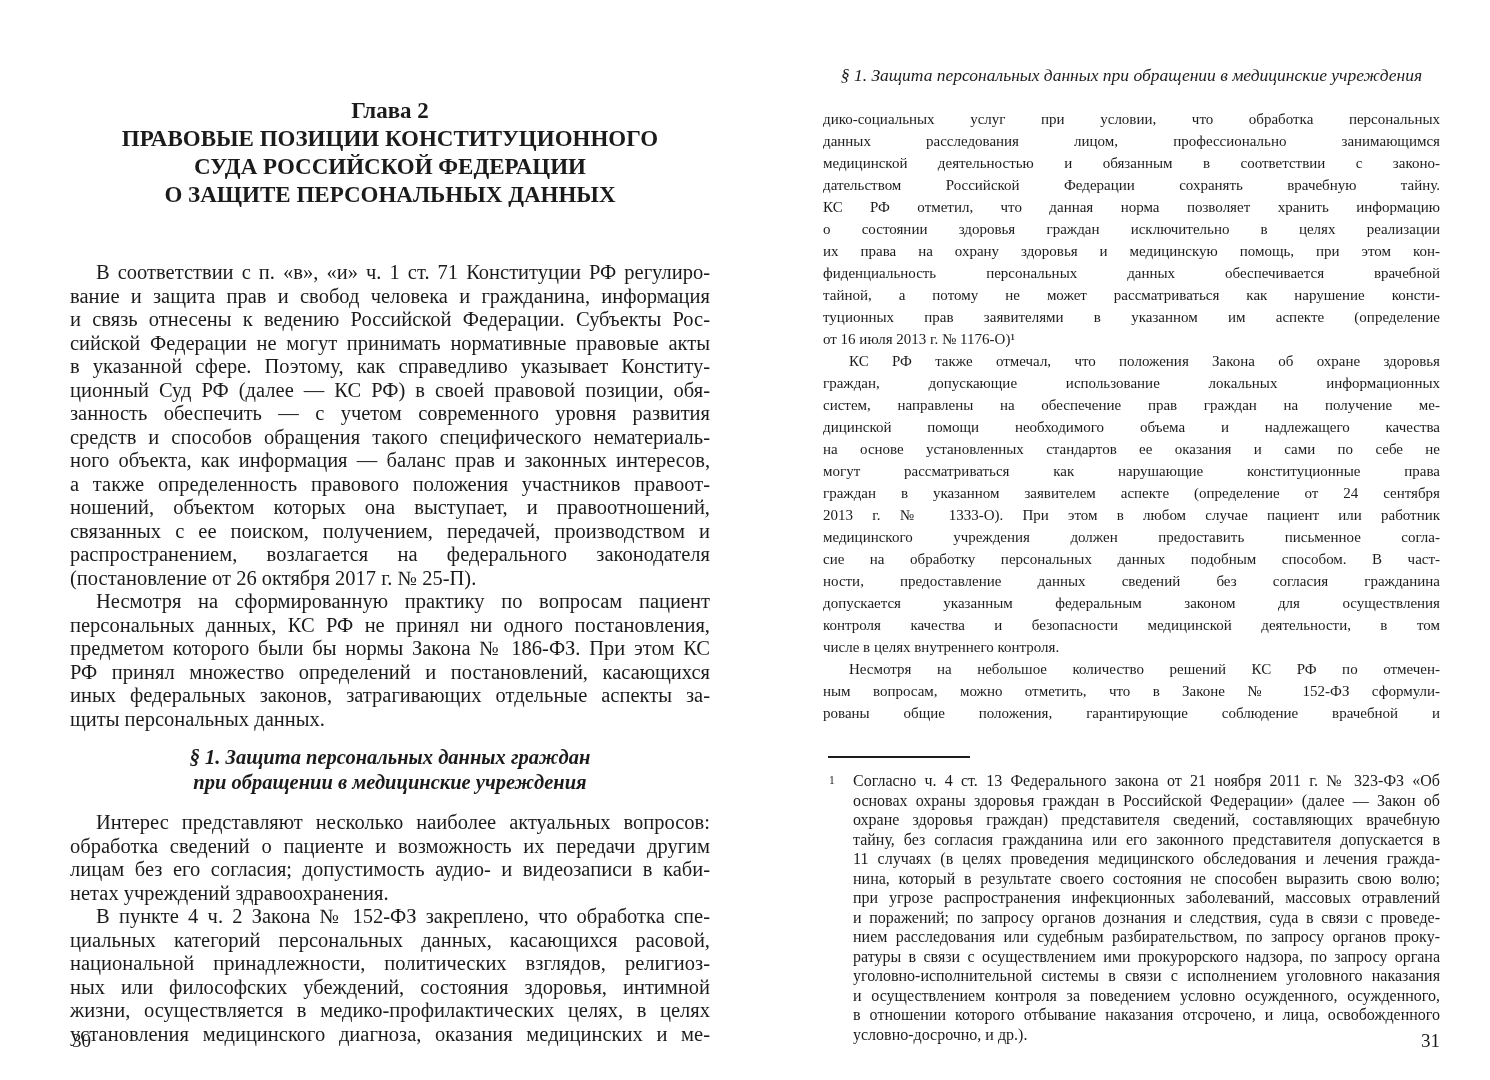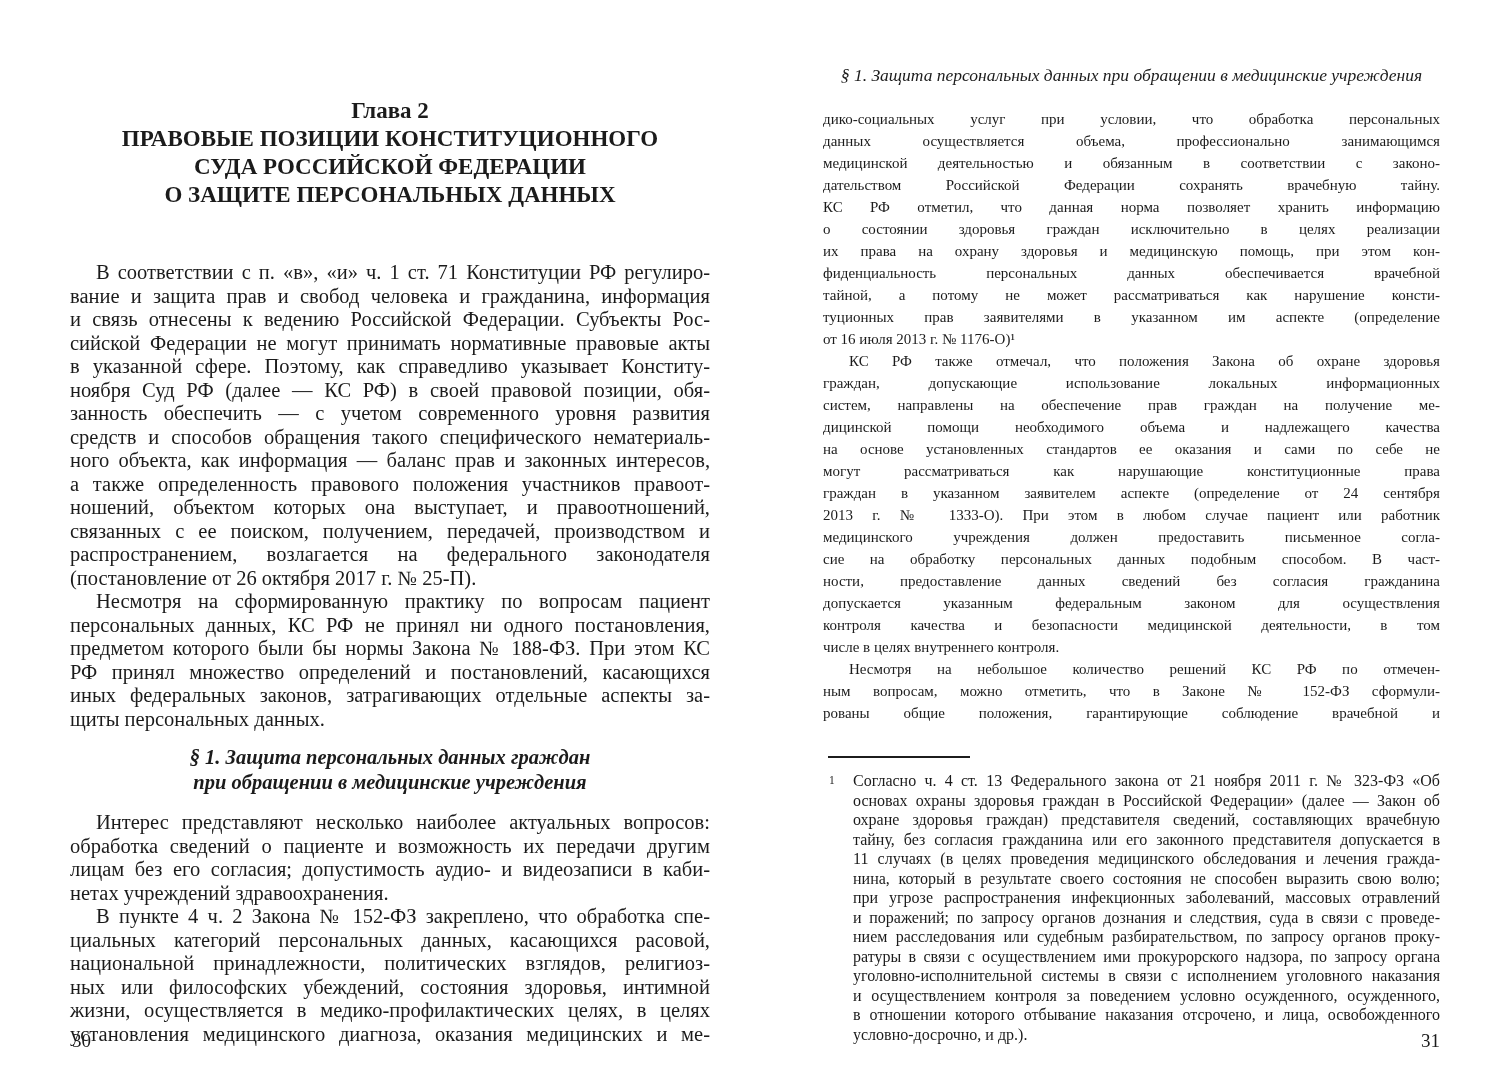--- a/index.html
+++ b/index.html
@@ -47,34 +47,34 @@
         <div class="tl">ПРАВОВЫЕ ПОЗИЦИИ КОНСТИТУЦИОННОГО</div>
         <div class="tl">СУДА РОССИЙСКОЙ ФЕДЕРАЦИИ</div>
         <div class="tl">О ЗАЩИТЕ ПЕРСОНАЛЬНЫХ ДАННЫХ</div>
       </div>
     <div class="para">
         <div class="tl ind">В соответствии с п. «в», «и» ч. 1 ст. 71 Конституции РФ регулиро-</div>
         <div class="tl">вание и защита прав и свобод человека и гражданина, информация</div>
         <div class="tl">и связь отнесены к ведению Российской Федерации. Субъекты Рос-</div>
         <div class="tl">сийской Федерации не могут принимать нормативные правовые акты</div>
         <div class="tl">в указанной сфере. Поэтому, как справедливо указывает Конститу-</div>
-        <div class="tl">ноября Суд РФ (далее — КС РФ) в своей правовой позиции, обя-</div>
+        <div class="tl">ционный Суд РФ (далее — КС РФ) в своей правовой позиции, обя-</div>
         <div class="tl">занность обеспечить — с учетом современного уровня развития</div>
         <div class="tl">средств и способов обращения такого специфического нематериаль-</div>
         <div class="tl">ного объекта, как информация — баланс прав и законных интересов,</div>
         <div class="tl">а также определенность правового положения участников правоот-</div>
         <div class="tl">ношений, объектом которых она выступает, и правоотношений,</div>
         <div class="tl">связанных с ее поиском, получением, передачей, производством и</div>
         <div class="tl">распространением, возлагается на федерального законодателя</div>
         <div class="tl lastl">(постановление от 26 октября 2017 г. № 25-П).</div>
       </div>
     <div class="para">
         <div class="tl ind">Несмотря на сформированную практику по вопросам пациент</div>
         <div class="tl">персональных данных, КС РФ не принял ни одного постановления,</div>
-        <div class="tl">предметом которого были бы нормы Закона № 188-ФЗ. При этом КС</div>
+        <div class="tl">предметом которого были бы нормы Закона № 186-ФЗ. При этом КС</div>
         <div class="tl">РФ принял множество определений и постановлений, касающихся</div>
         <div class="tl">иных федеральных законов, затрагивающих отдельные аспекты за-</div>
         <div class="tl lastl">щиты персональных данных.</div>
       </div>
     <div class="section-heading">
         <div class="tl">§ 1. Защита персональных данных граждан</div>
         <div class="tl">при обращении в медицинские учреждения</div>
       </div>
     <div class="para">
         <div class="tl ind">Интерес представляют несколько наиболее актуальных вопросов:</div>
@@ -89,21 +89,21 @@
         <div class="tl">ных или философских убеждений, состояния здоровья, интимной</div>
         <div class="tl">жизни, осуществляется в медико-профилактических целях, в целях</div>
         <div class="tl">установления медицинского диагноза, оказания медицинских и ме-</div>
       </div>
   </div>
 
   <div class="col col-right">
     <div class="running-header">§ 1. Защита персональных данных при обращении в медицинские учреждения</div>
     <div class="para">
         <div class="tl">дико-социальных услуг при условии, что обработка персональных</div>
-        <div class="tl">данных осуществляется объема, профессионально занимающимся</div>
+        <div class="tl">данных расследования лицом, профессионально занимающимся</div>
         <div class="tl">медицинской деятельностью и обязанным в соответствии с законо-</div>
         <div class="tl">дательством Российской Федерации сохранять врачебную тайну.</div>
         <div class="tl">КС РФ отметил, что данная норма позволяет хранить информацию</div>
         <div class="tl">о состоянии здоровья граждан исключительно в целях реализации</div>
         <div class="tl">их права на охрану здоровья и медицинскую помощь, при этом кон-</div>
         <div class="tl">фиденциальность персональных данных обеспечивается врачебной</div>
         <div class="tl">тайной, а потому не может рассматриваться как нарушение консти-</div>
         <div class="tl">туционных прав заявителями в указанном им аспекте (определение</div>
         <div class="tl lastl">от 16 июля 2013 г. № 1176-О)¹</div>
       </div>

